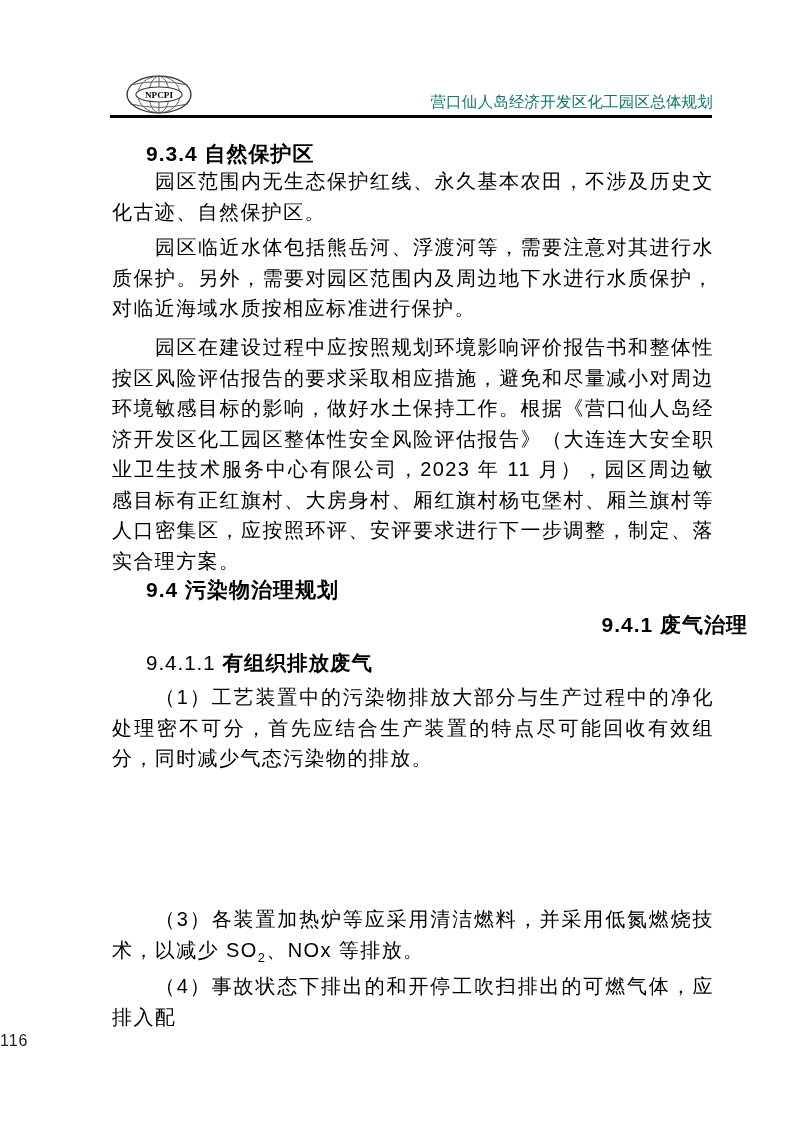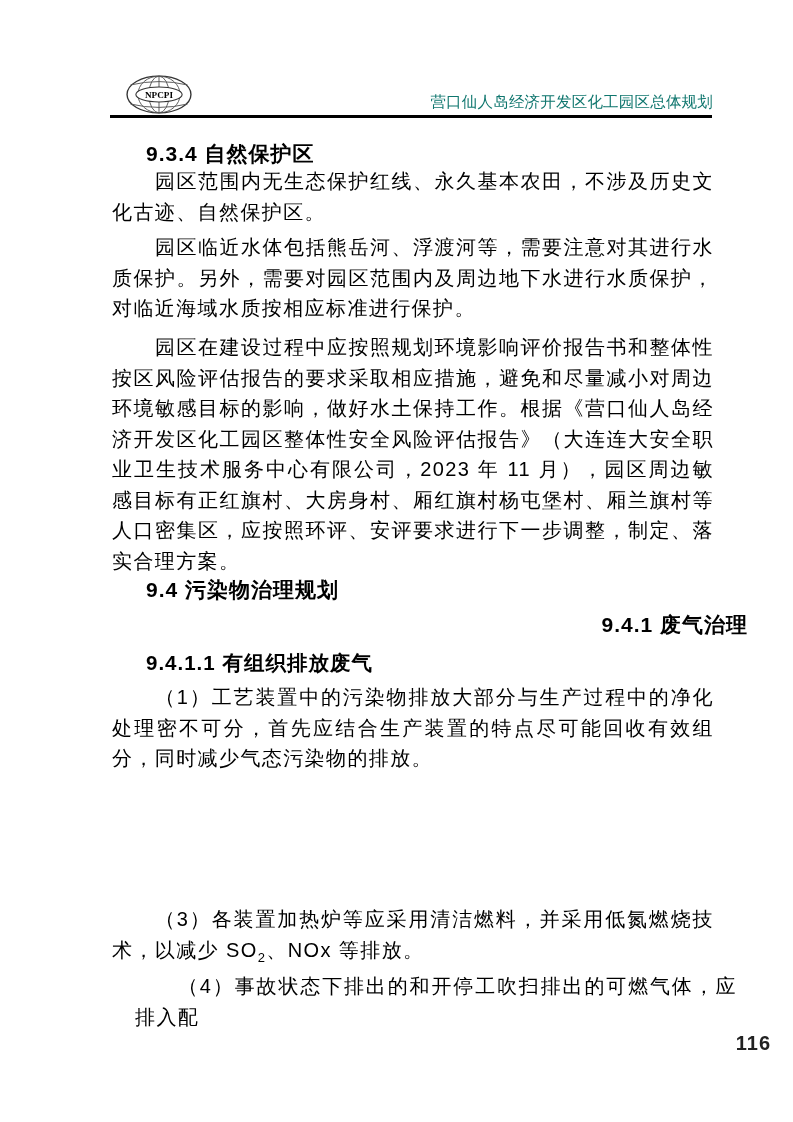--- a/index.html
+++ b/index.html
@@ -40,38 +40,38 @@
     letter-spacing:1px;
     padding-left:34px;
     white-space:nowrap;
   }
   .hsub{
     font-size:20.5px;font-weight:bold;
     letter-spacing:1px;
     padding-left:34px;
     white-space:nowrap;
   }
-  .hsub .hnum{font-weight:700;}
+  .hsub .hnum{font-weight:400;}
   sub.chem{font-size:13px;line-height:0;}
   
   .b-h934 {top:140px;}
   .b-p1   {top:166px;}
   .b-p2   {top:232px;}
   .b-p3   {top:332px;}
   .b-h94  {top:576px;}
   .b-h941 {top:611px;text-align:right;}
   .b-h9411{top:649px;}
   .b-p4   {top:682px;}
   .b-p5   {top:781px;}
   .b-p6   {top:904px;}
-  .b-p7   {top:971px;margin-left:23px;}
+  .b-p7   {top:971px;}
   
   .page-number{
     position:absolute;left:0;top:1032px;width:100%;
-    text-align:right;font-size:20px;letter-spacing:1px;color:#222;font-weight:bold;
+    text-align:left;font-size:16px;letter-spacing:1px;color:#222;
   }
 </style>
 </head>
 <body>
 
 <div class="page">
 
   <div class="header">
     <span class="logo">
       <svg viewBox="0 0 100 60" width="68" height="41">

